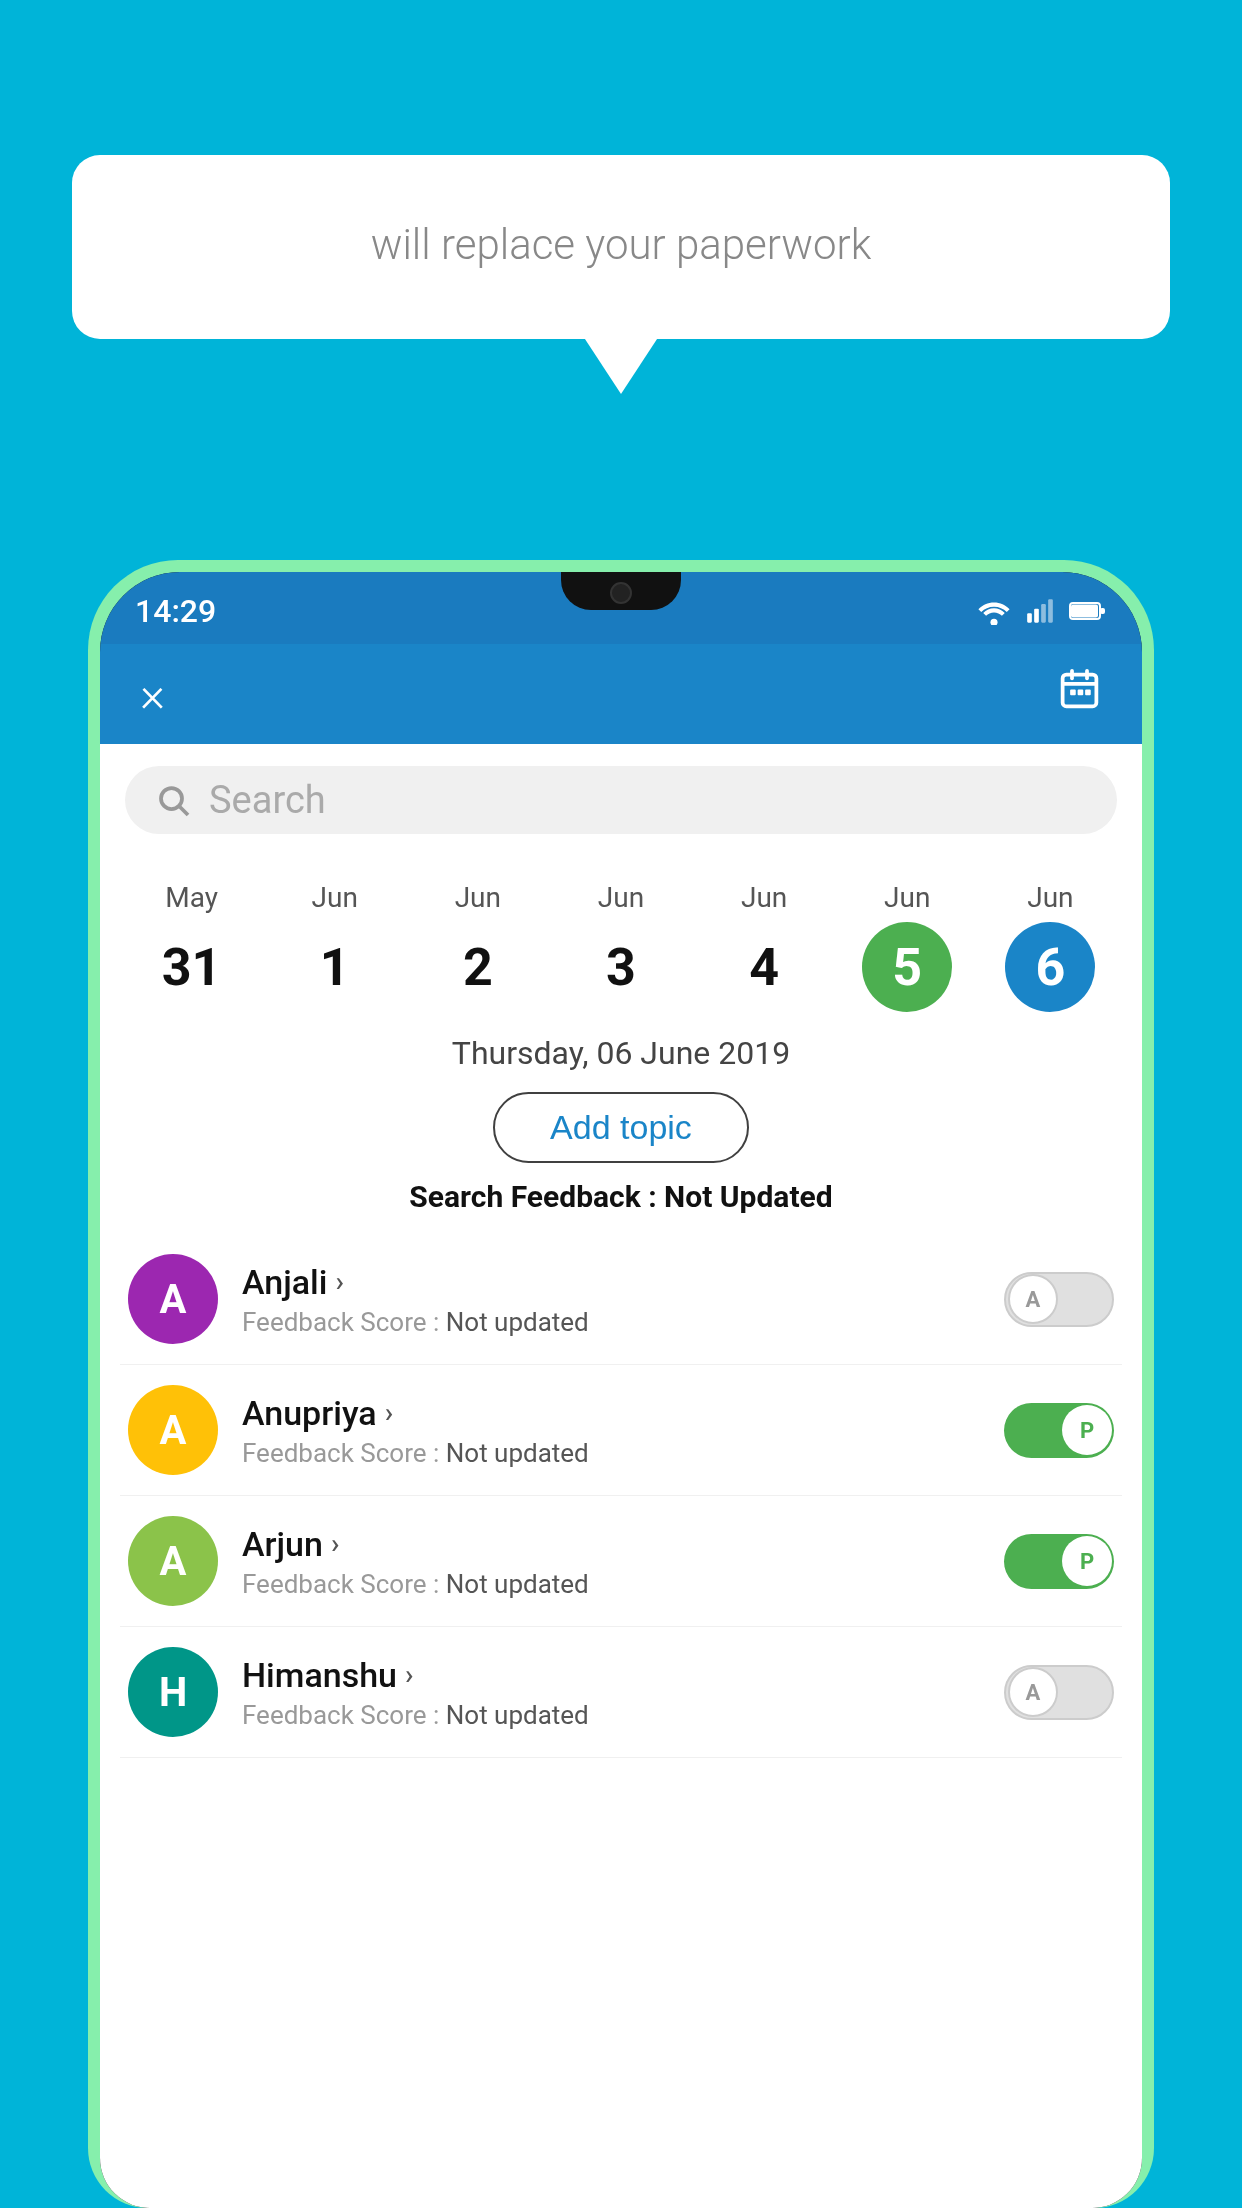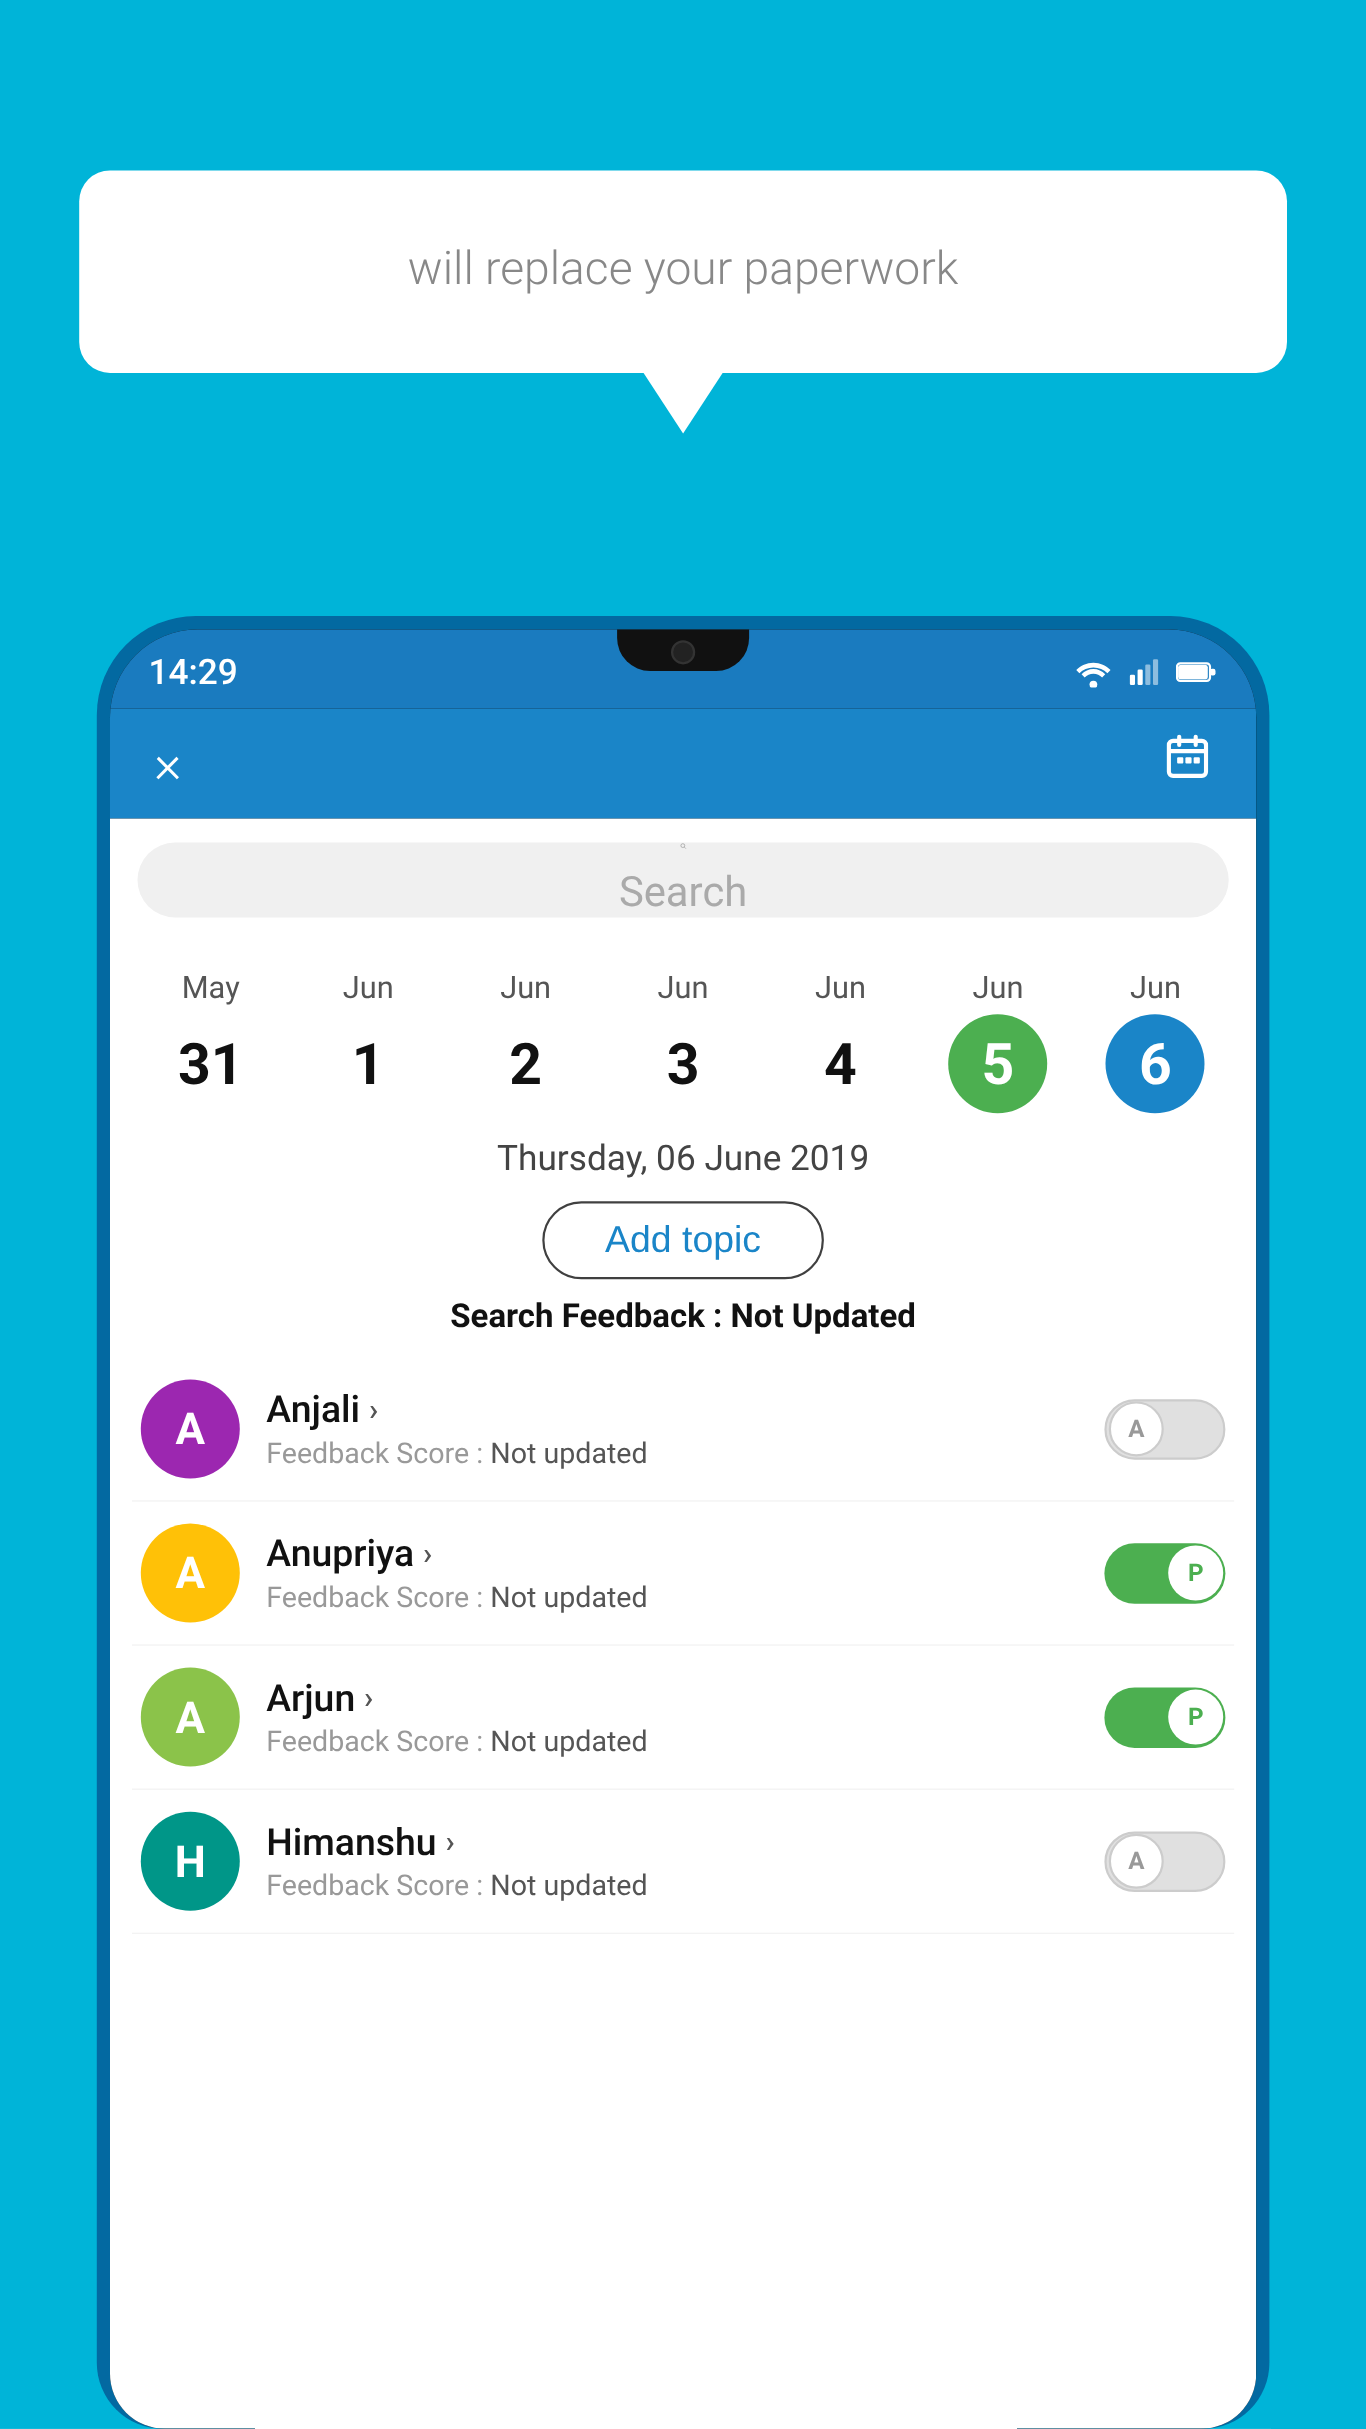--- a/index.html
+++ b/index.html
@@ -53,21 +53,21 @@
       font-weight: 300;
     }
 
     
     .phone-frame {
       position: absolute;
       top: 560px;
       left: 88px;
       right: 88px;
       bottom: 0;
-      background: #0369a1;
+      background: #86efac;
       border-radius: 90px 90px 60px 60px;
       padding: 0;
       overflow: hidden;
     }
 
     .phone-inner {
       position: absolute;
       top: 12px;
       left: 12px;
       right: 12px;
@@ -177,21 +177,20 @@
     
     .search-bar {
       margin: 22px 25px 16px;
       background: #f0f0f0;
       border-radius: 50px;
       height: 68px;
       display: flex;
       align-items: center;
       padding: 0 30px;
       gap: 18px;
-      flex-direction: column;
     }
 
     .search-text {
       font-size: 38px;
       color: #aaa;
     }
 
     
     .calendar-strip {
       display: flex;

